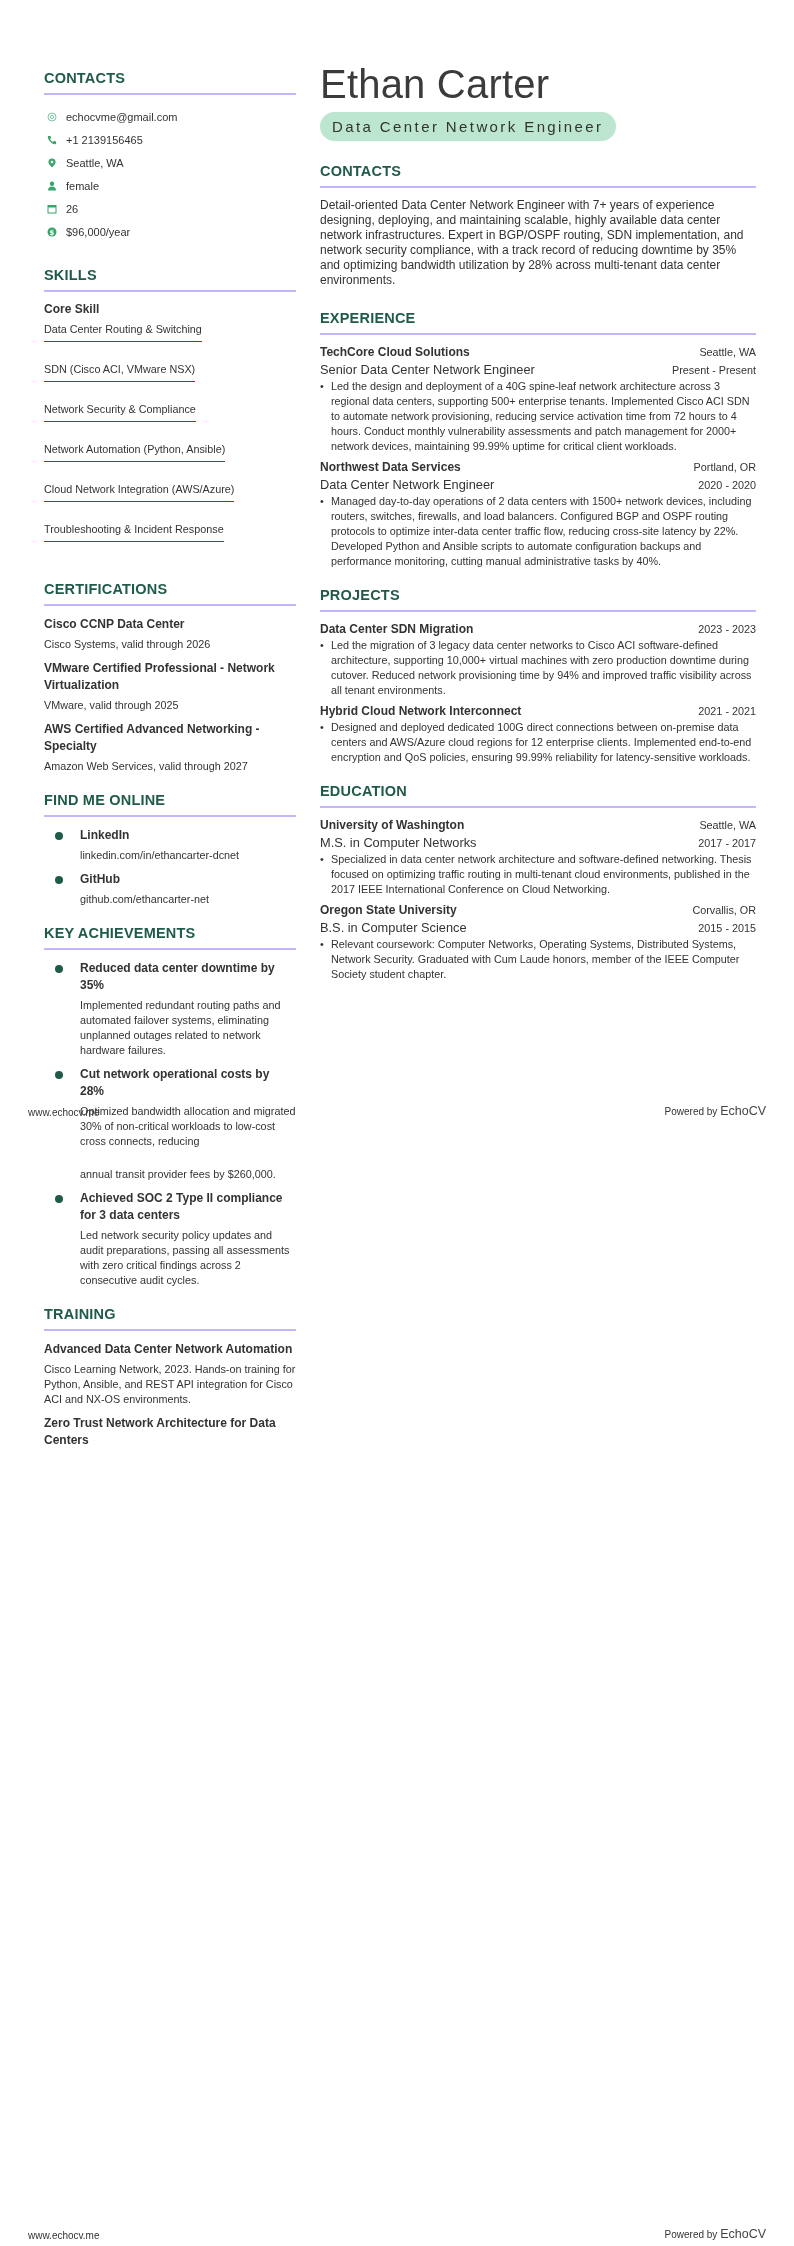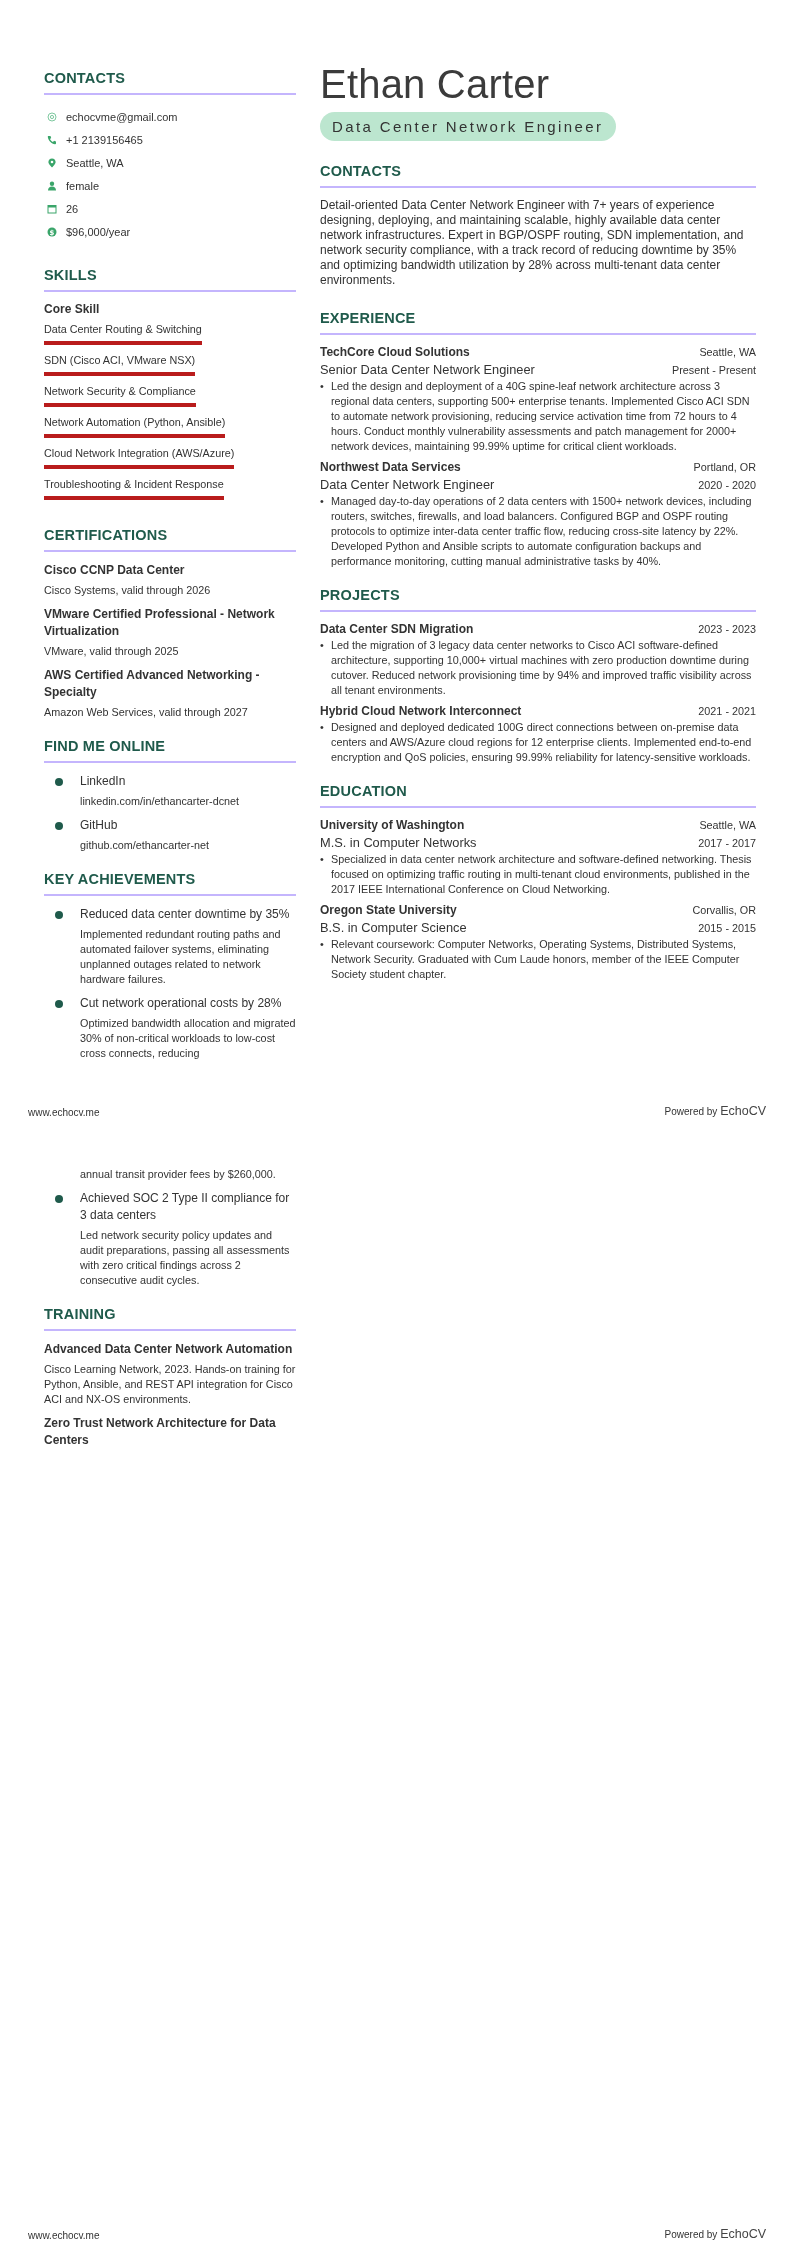--- a/index.html
+++ b/index.html
@@ -15,31 +15,31 @@
 
   .sec-title { font-weight: bold; font-size: 14.5px; color: #1f5a4b; letter-spacing: 0.2px; padding-bottom: 7px; border-bottom: 2px solid #c4b5fd; margin-bottom: 10px; }
 
   
   .contact { display: flex; align-items: center; height: 23px; font-size: 11px; color: #333; }
   .contact .ic { width: 12px; height: 12px; margin-left: 2px; margin-right: 8px; display: inline-flex; align-items: center; justify-content: center; }
   .contact svg { width: 10px; height: 10px; }
 
   
   .skill-cat { font-weight: bold; font-size: 12px; color: #333; margin-top: 2px; margin-bottom: 3px; }
-  .skill { font-size: 10.8px; color: #333; padding: 2px 0 6px 0; border-bottom: 4px solid #b91c1c; display: inline-block; margin-bottom: 5px; white-space: nowrap; }
+  .skill { font-size: 10.8px; color: #333; padding: 2px 0 6px 0; border-bottom: 1px solid #b91c1c; display: inline-block; margin-bottom: 17px; white-space: nowrap; }
   .skill-wrap { display: block; }
 
   
   .cert-name { font-weight: bold; font-size: 12px; color: #333; line-height: 17px; }
   .cert-sub { font-size: 10.8px; color: #333; line-height: 15px; margin-top: 4px; margin-bottom: 8px; }
 
   
   .bul-item { position: relative; padding-left: 36px; }
   .bul-item .dot { position: absolute; left: 11px; top: 5px; width: 8px; height: 8px; border-radius: 50%; background: #1f5a4b; }
-  .bul-title { font-weight: normal; font-size: 12px; color: #333; line-height: 17px; }
+  .bul-title { font-weight: bold; font-size: 12px; color: #333; line-height: 17px; }
   .bul-sub { font-size: 10.8px; color: #333; line-height: 15px; margin-top: 4px; margin-bottom: 8px; }
 
   
   .name { font-size: 40px; color: #3b3b3b; line-height: 44px; letter-spacing: 0.2px; }
   .role-pill { display: inline-block; margin-top: 6px; background: #bce6cf; border-radius: 16px; padding: 6px 13px 6px 12px; font-size: 15px; letter-spacing: 2.4px; color: #333; }
 
   .summary { font-size: 12px; line-height: 15px; color: #333; }
 
   .entry-head { display: flex; justify-content: space-between; align-items: baseline; }
   .entry-org { font-weight: bold; font-size: 12px; color: #333; }

